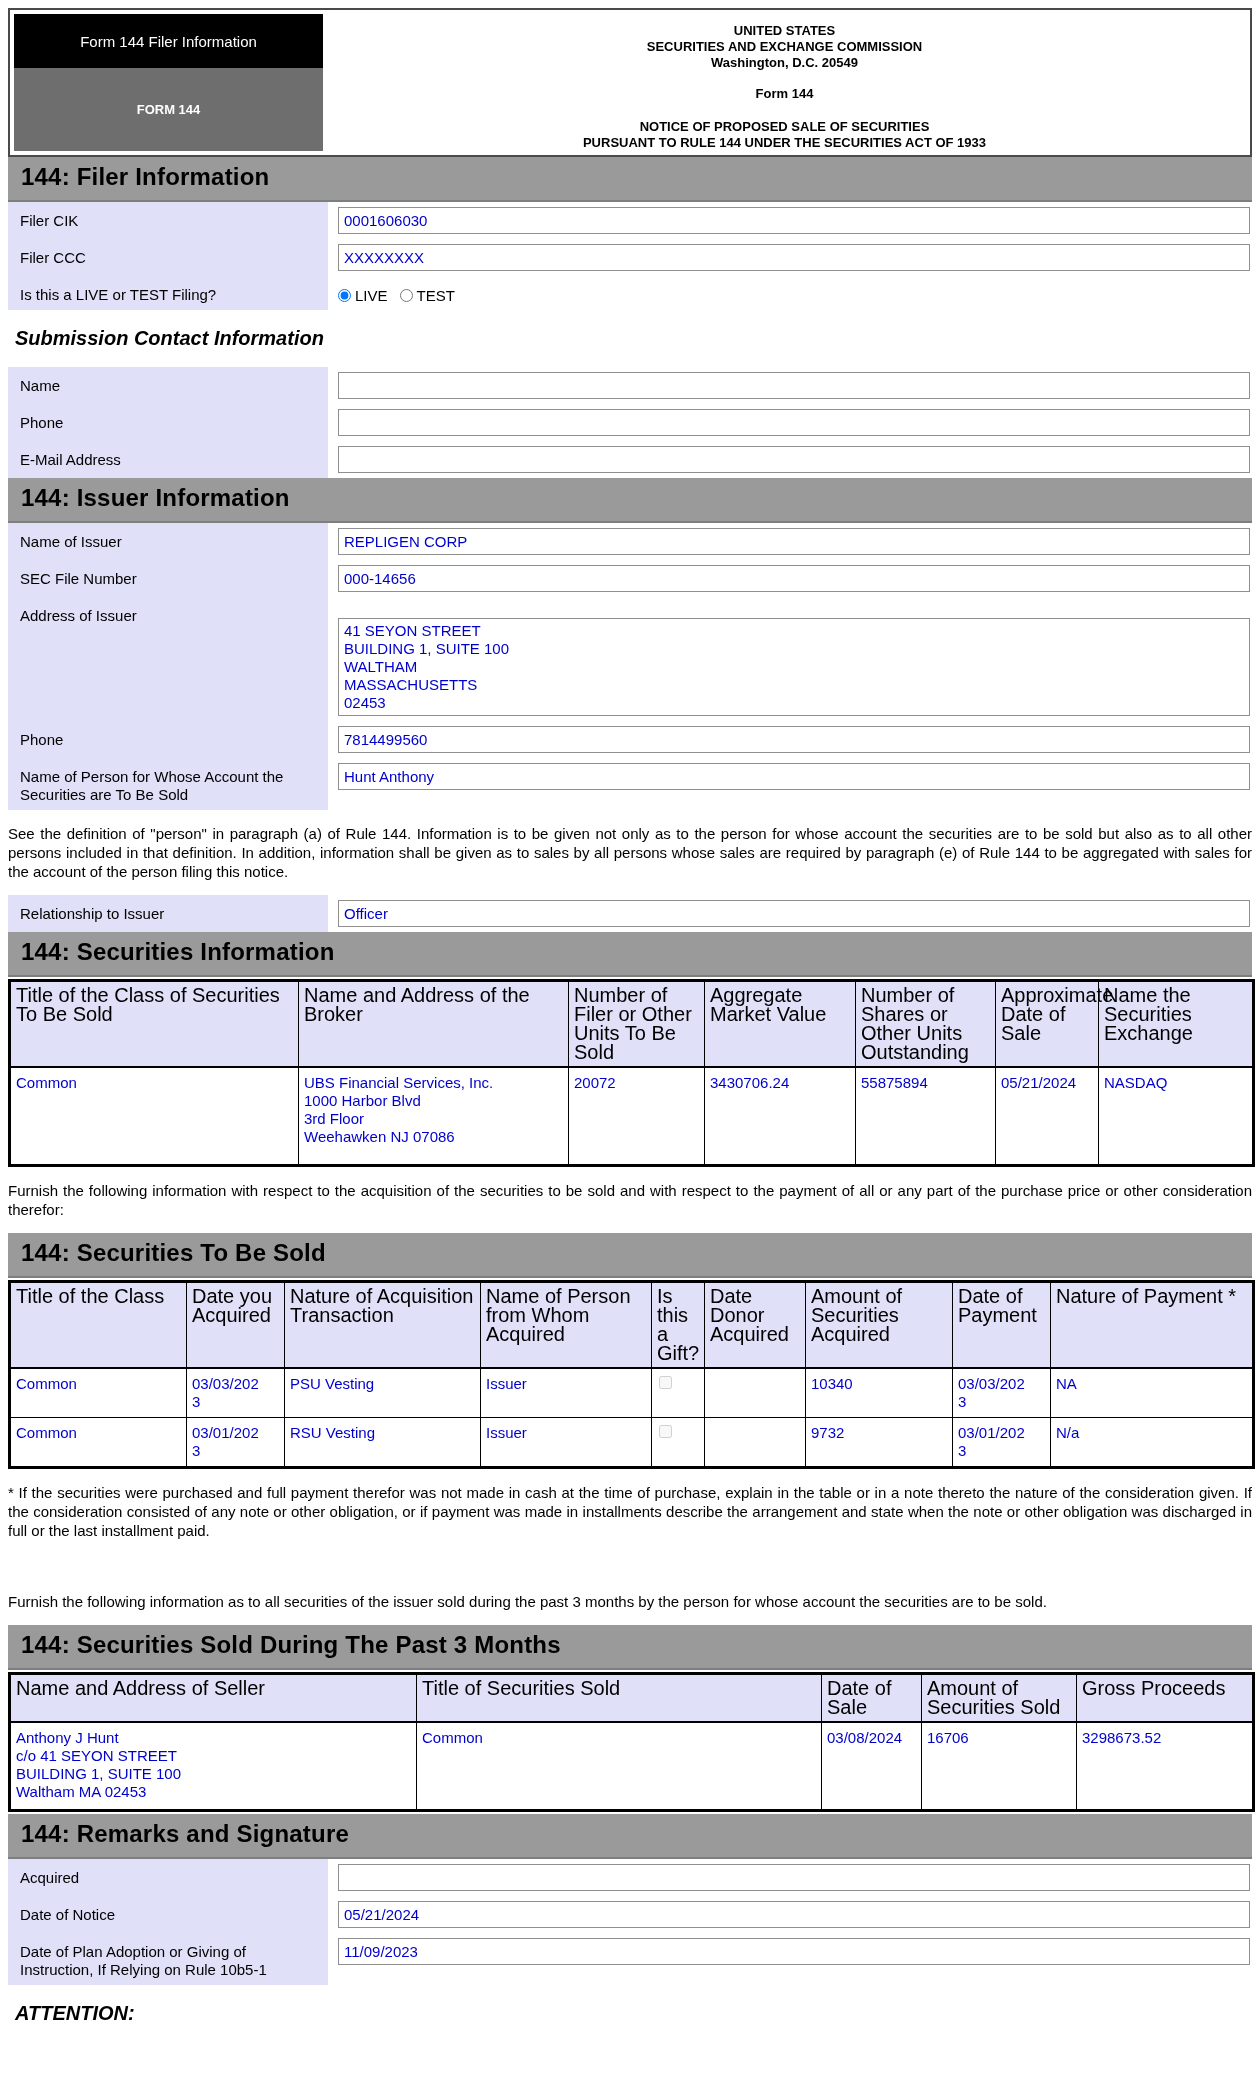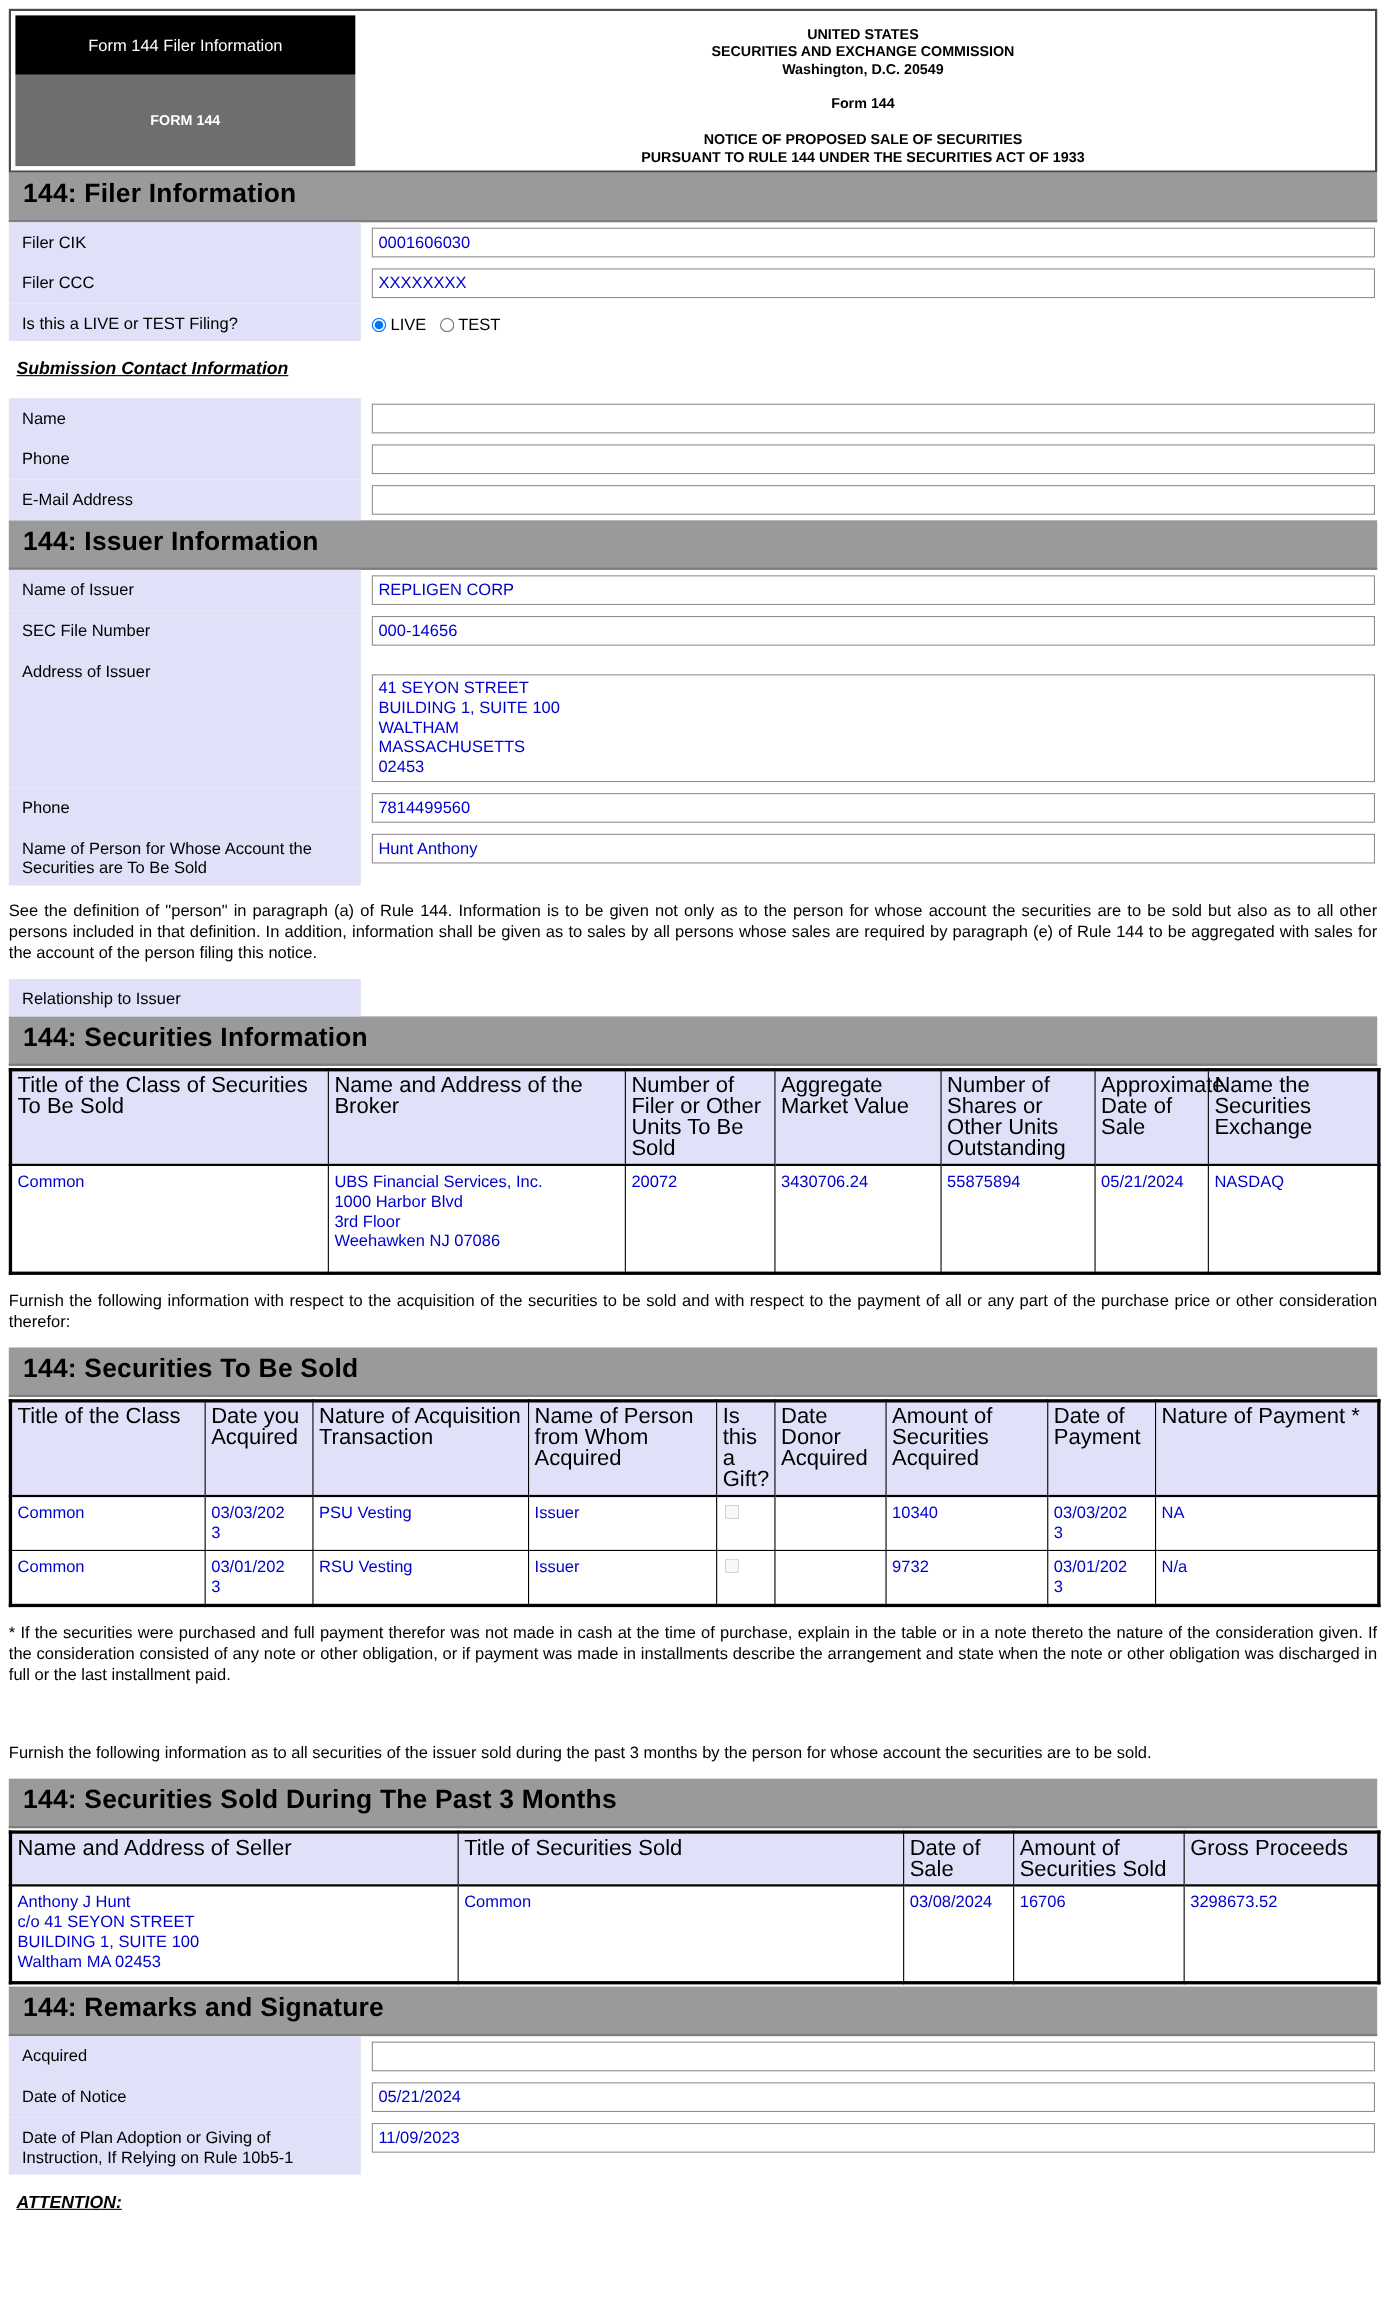--- a/index.html
+++ b/index.html
@@ -71,21 +71,21 @@
     padding: 3px 5px;
     min-height: 97px;
     margin-top: 16px;
   }
   .radio-line { padding-top: 9px; display: flex; align-items: center; }
   .radio-line input[type=radio] { margin: 0 4px 0 0; }
   .radio-line .radio-label { margin-right: 12px; font-size: 15px; }
 
   .subhead {
     font-weight: bold; font-style: italic;
-    font-size: 16px; margin: 17px 0 17px 7px; text-decoration: underline;
+    font-size: 20px; margin: 17px 0 17px 7px;
   }
   p.note {
     text-align: justify;
     line-height: 19px;
     margin: 14px 0;
   }
   p.gap-lg { margin-top: 52px; }
 
   
   table.frm {
@@ -228,20 +228,23 @@
       <input class="ft" type="text" value="Hunt Anthony" style="">
     </div>
   </div>
 </div>
 
 <p class="note">See the definition of "person" in paragraph (a) of Rule 144. Information is to be given not only as to the person for whose account the securities are to be sold but also as to all other persons included in that definition. In addition, information shall be given as to sales by all persons whose sales are required by paragraph (e) of Rule 144 to be aggregated with sales for the account of the person filing this notice.</p>
 
 <div class="form-block">
   <div class="form-row">
     <div class="row-label">Relationship to Issuer</div>
+    <div class="row-field">
+      <input class="ft" type="text" value="Officer" style="">
+    </div>
   </div>
 </div>
 
 <div class="section-bar">144: Securities Information</div>
 
 <table class="frm">
   <colgroup>
     <col style="width:289px">
       <col style="width:270px">
       <col style="width:136px">

